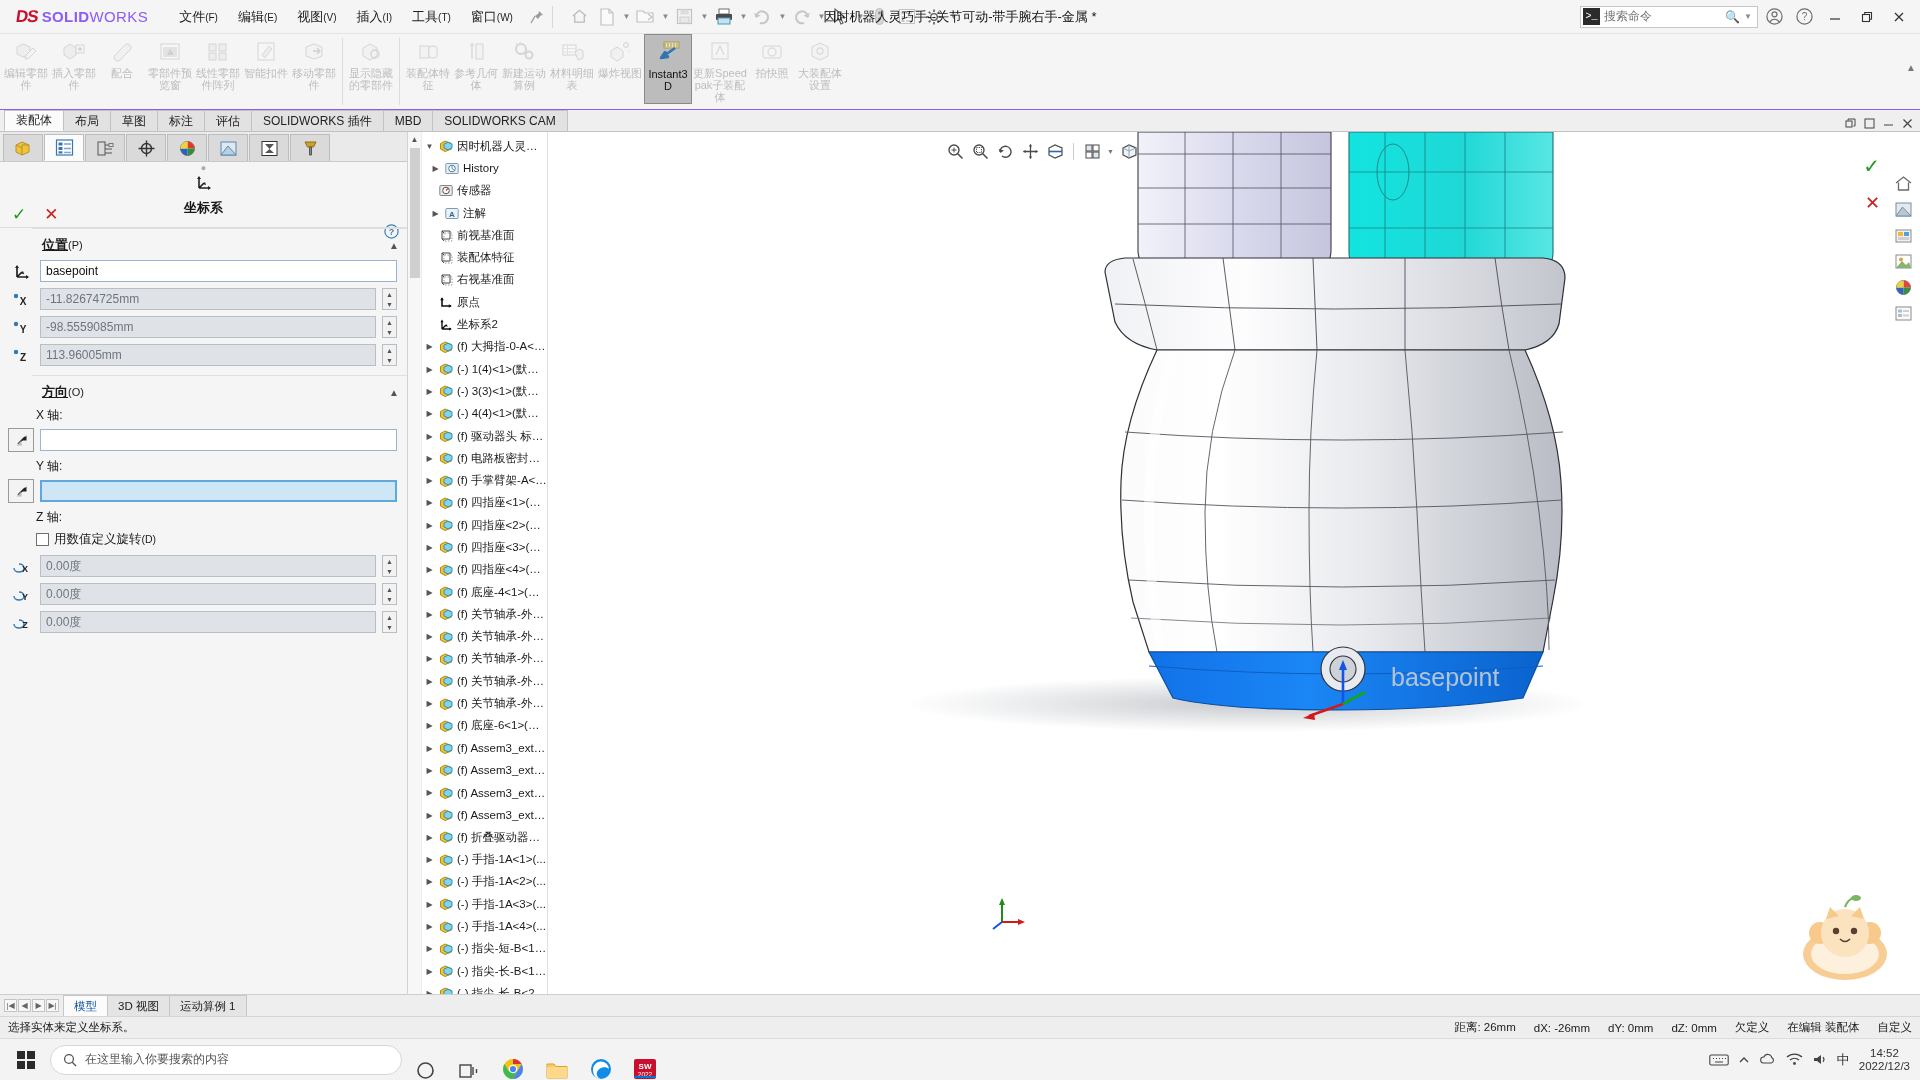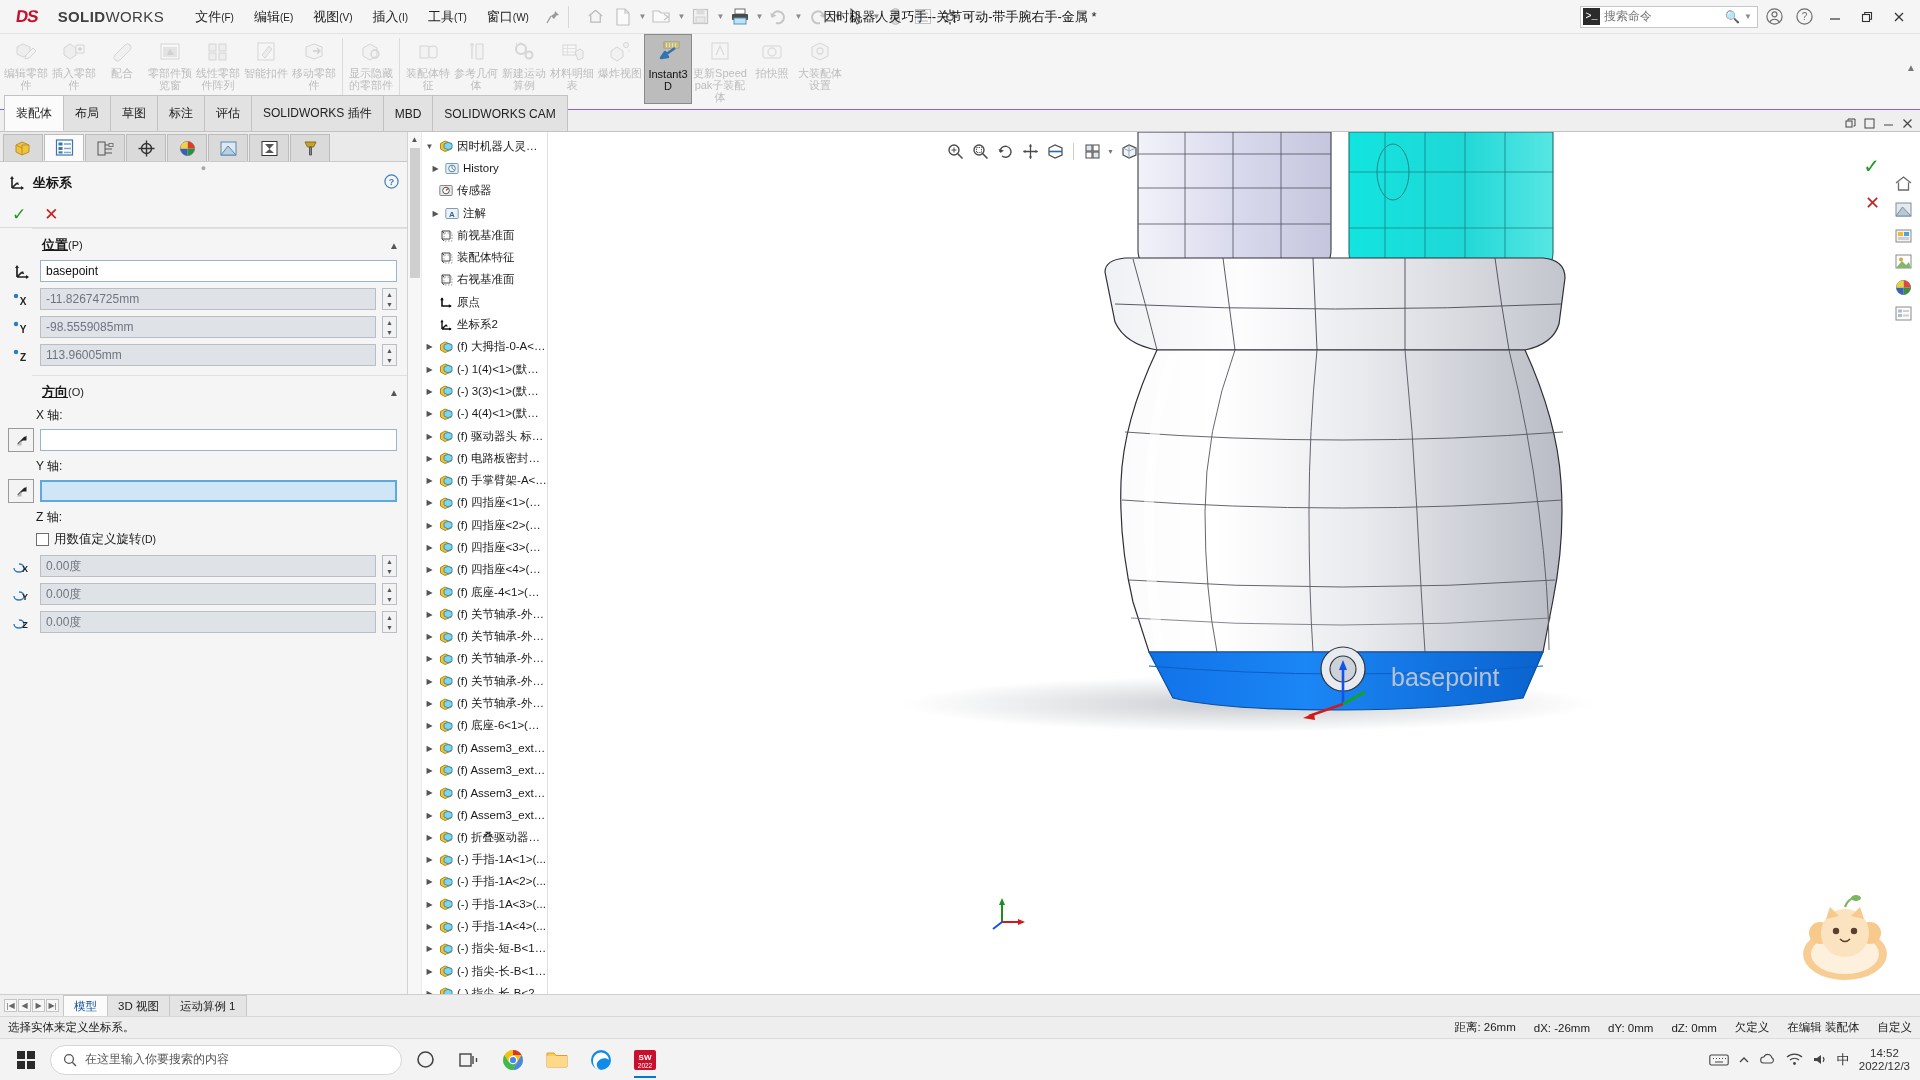--- a/index.html
+++ b/index.html
@@ -13,21 +13,21 @@
   }
   .app { position:relative; width:1920px; height:1080px; display:flex; flex-direction:column; }
 
   
   .titlebar {
     height:34px; background:#f5f5f5; display:flex; align-items:center;
     border-bottom:1px solid #e2e2e2; flex:none; position:relative;
   }
   .logo { display:flex; align-items:center; padding:0 10px 0 16px; }
   .logo .ds { color:#c8102e; font-weight:bold; font-size:17px; letter-spacing:-1px; transform:skewX(-8deg); }
-  .logo .sw { color:#404040; font-weight:bold; font-size:15px; letter-spacing:0.4px; margin-left:20px;}
+  .logo .sw { color:#8b5cf6; font-weight:bold; font-size:15px; letter-spacing:0.4px; margin-left:4px;}
   .logo .sw .lite { font-weight:normal; }
   .menu { display:flex; align-items:center; gap:2px; margin-left:12px; }
   .menu .mi { padding:4px 9px; font-size:13px; color:#222; white-space:nowrap; cursor:default;}
   .menu .mi sub { font-size:10px; vertical-align:baseline; }
   .pin { margin-left:6px; color:#9a9a9a; font-size:14px; }
   .tb-sep { width:1px; height:22px; background:#d8d8d8; margin:0 8px; }
   .qtoolbar { display:flex; align-items:center; gap:1px; margin-left:6px; }
   .qbtn { width:26px; height:26px; display:flex; align-items:center; justify-content:center; color:#b9b9b9; }
   .qbtn.on { color:#3f7fb5; }
   .qbtn.dark { color:#5a5a5a; }
@@ -64,21 +64,21 @@
   .rcmd.sel { background:#bcbcbc; border:1px solid #8a8a8a; }
   .rcmd.sel .lb { color:#111; }
   .ribbon-collapse { position:absolute; right:4px; top:28px; color:#777; font-size:10px;}
 
   
   .tabstrip {
     height:22px; background:#efefef; display:flex; align-items:flex-end; flex:none;
     border-bottom:1px solid #c2c2c2; padding-left:4px; position:relative;
   }
   .tab {
-    height:36px; padding:0 11px; display:flex; align-items:center; font-size:12px;
+    height:21px; padding:0 11px; display:flex; align-items:center; font-size:12px;
     background:#e2e2e2; border:1px solid #c2c2c2; border-bottom:none; margin-right:-1px; color:#222;
   }
   .tab.active { background:#fbfbfb; border-bottom:1px solid #fbfbfb; position:relative; z-index:2;}
   .tabstrip .winctrl { margin-left:auto; display:flex; align-items:center; gap:1px; padding-right:4px;}
   .tabstrip .winctrl span { width:18px; height:16px; display:flex; align-items:center; justify-content:center;
      font-size:10px; color:#444; }
 
   
   .workarea { flex:1; display:flex; position:relative; background:#fff; min-height:0; }
 
@@ -86,21 +86,21 @@
   .pm {
     width:408px; background:#f5f5f5; border-right:1px solid #d2d2d2;
     display:flex; flex-direction:column; flex:none; position:relative;
   }
   .pm-tabs { height:30px; background:#eaeaea; display:flex; align-items:flex-end; padding-left:3px; border-bottom:1px solid #c9c9c9;}
   .pmtab { width:40px; height:27px; display:flex; align-items:center; justify-content:center;
      background:#dadada; border:1px solid #bcbcbc; border-bottom:none; margin-right:1px;}
   .pmtab.active { background:#fbfbfb; border-bottom:1px solid #fbfbfb; }
   .pm-drag { height:12px; display:flex; align-items:center; justify-content:center; color:#a8a8a8; font-size:9px;}
   .pm-head {
-    height:28px; display:flex; gap:7px; padding:0 8px; font-weight:bold; font-size:13px;
+    height:28px; display:flex; align-items:center; gap:7px; padding:0 8px; font-weight:bold; font-size:13px;flex-direction:column;
   }
   .pm-help { margin-left:auto; color:#3f7fb5; font-size:13px; }
   .pm-okrow { height:26px; display:flex; align-items:center; gap:18px; padding:0 12px; border-bottom:1px solid #dcdcdc;}
   .pm-ok { color:#1f9b1f; font-size:17px; font-weight:bold; }
   .pm-cancel { color:#cc2222; font-size:17px; font-weight:bold; }
   .pm-sec {
     display:flex; align-items:center; padding:7px 8px 3px 10px; font-weight:bold; font-size:13px;
     border-top:1px solid #e0e0e0;
     margin-left:32px;
   }
@@ -178,21 +178,21 @@
   
   .taskbar {
     height:42px; background:#f3f3f3; border-top:1px solid #dcdcdc; display:flex; align-items:center;
     flex:none; gap:2px; padding:0 4px;
   }
   .tb-start { width:44px; height:40px; display:flex; align-items:center; justify-content:center;}
   .tb-search {
     width:352px; height:30px; background:#fff; border:1px solid #d6d6d6; border-radius:15px;
     display:flex; align-items:center; gap:8px; padding:0 12px; font-size:12px; color:#555;
   }
-  .tb-ico { width:42px; height:40px; display:flex; align-items:center; justify-content:center; position:relative;}
+  .tb-ico { width:42px; height:40px; display:flex; align-items:flex-end; justify-content:center; position:relative;}
   .tb-ico.active::after { content:''; position:absolute; bottom:2px; left:10px; width:22px; height:2px; background:#0078d4;}
   .tray { margin-left:auto; display:flex; align-items:center; gap:9px; padding-right:6px; font-size:12px; color:#333;}
   .clock { text-align:center; line-height:13px; font-size:11.5px; }
   svg { display:block; }
 </style>
 </head>
 <body>
 
 <div class="app">
 

